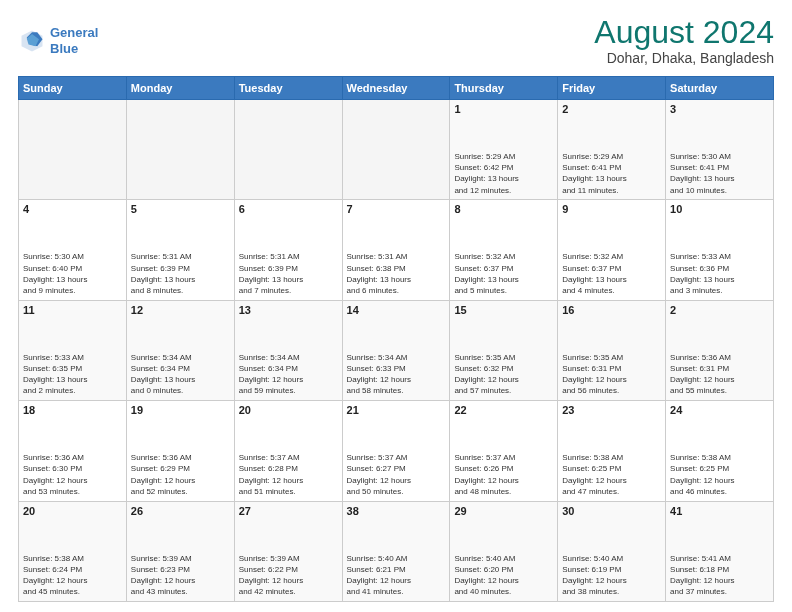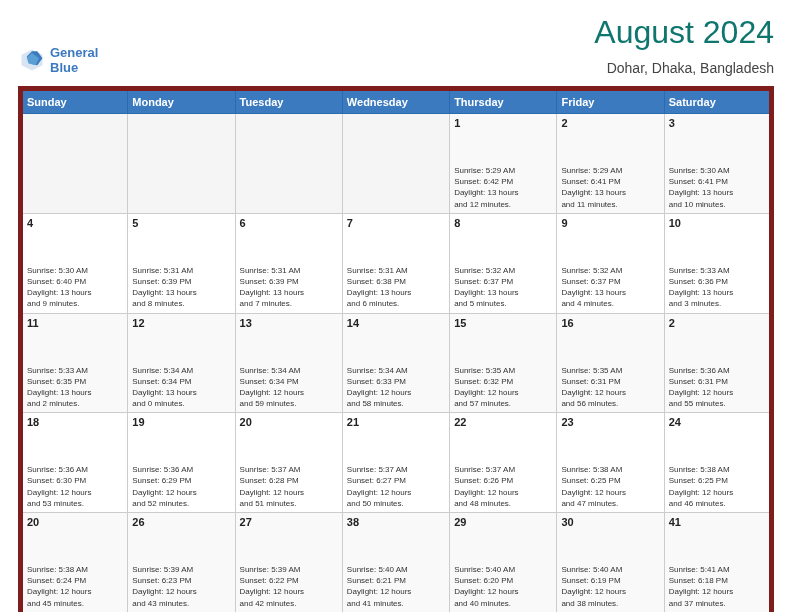--- a/index.html
+++ b/index.html
@@ -13,21 +13,21 @@
     .page {
       width: 792px;
       height: 612px;
       padding: 16px 18px 10px 18px;
       display: flex;
       flex-direction: column;
     }
     .header {
       display: flex;
       justify-content: space-between;
-      align-items: flex-end;
+      align-items: center;
       margin-bottom: 10px;
     }
     .logo {
       display: flex;
       align-items: center;
       gap: 4px;
     }
     .logo-text {
       font-size: 13px;
       font-weight: bold;
@@ -46,25 +46,25 @@
     }
     .main-title {
       font-size: 32px;
       font-weight: normal;
       color: #0f766e;
       line-height: 1;
     }
     .subtitle {
       font-size: 14px;
       color: #444;
-      margin-top: 12px;
+      margin-top: 2px;
     }
     .calendar {
       flex: 1;
-      border: 5px solid #7f1d1d;
+      border: 1px solid #7f1d1d;
       border-collapse: collapse;
       width: 100%;
       table-layout: fixed;
     }
     .calendar th {
       background-color: #3b7abf;
       color: #fff;
       font-size: 11px;
       font-weight: bold;
       padding: 5px 4px;

